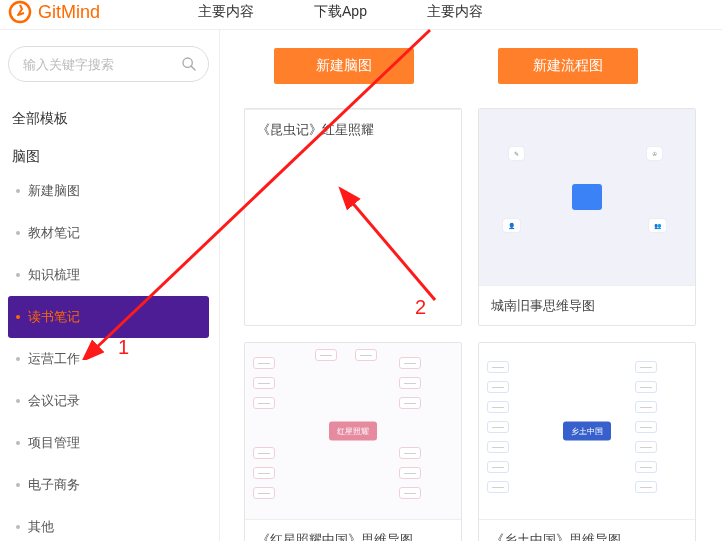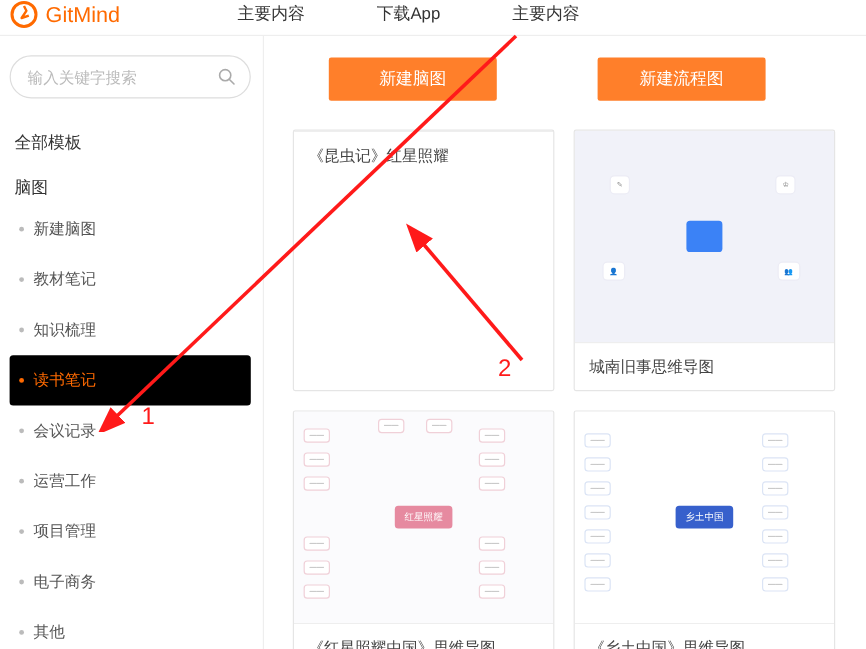--- a/index.html
+++ b/index.html
@@ -102,21 +102,21 @@
       position: absolute;
       left: 8px;
       top: 50%;
       transform: translateY(-50%);
       width: 4px;
       height: 4px;
       border-radius: 50%;
       background: #bbb;
     }
     .sidebar-item.active {
-      background: #000000;
+      background: #4c1d95;
       color: #ff6a00;
     }
     .sidebar-item.active::before {
       background: #ff6a00;
     }
     .content {
       flex: 1;
       padding: 18px 10px 0 24px;
       position: relative;
     }
@@ -245,22 +245,22 @@
           </svg>
       </span>
     </div>
     <div class="category-root">全部模板</div>
     <div class="category-heading">脑图</div>
     <ul class="sidebar-list">
       <li class="sidebar-item"><span>新建脑图</span></li>
       <li class="sidebar-item"><span>教材笔记</span></li>
       <li class="sidebar-item"><span>知识梳理</span></li>
       <li class="sidebar-item active"><span>读书笔记</span></li>
+      <li class="sidebar-item"><span>运营工作</span></li>
       <li class="sidebar-item"><span>会议记录</span></li>
-      <li class="sidebar-item"><span>运营工作</span></li>
       <li class="sidebar-item"><span>项目管理</span></li>
       <li class="sidebar-item"><span>电子商务</span></li>
       <li class="sidebar-item"><span>其他</span></li>
     </ul>
   </aside>
 
   <section class="content">
     <div class="btn-row">
       <button class="btn-primary">新建脑图</button>
       <button class="btn-primary">新建流程图</button>

